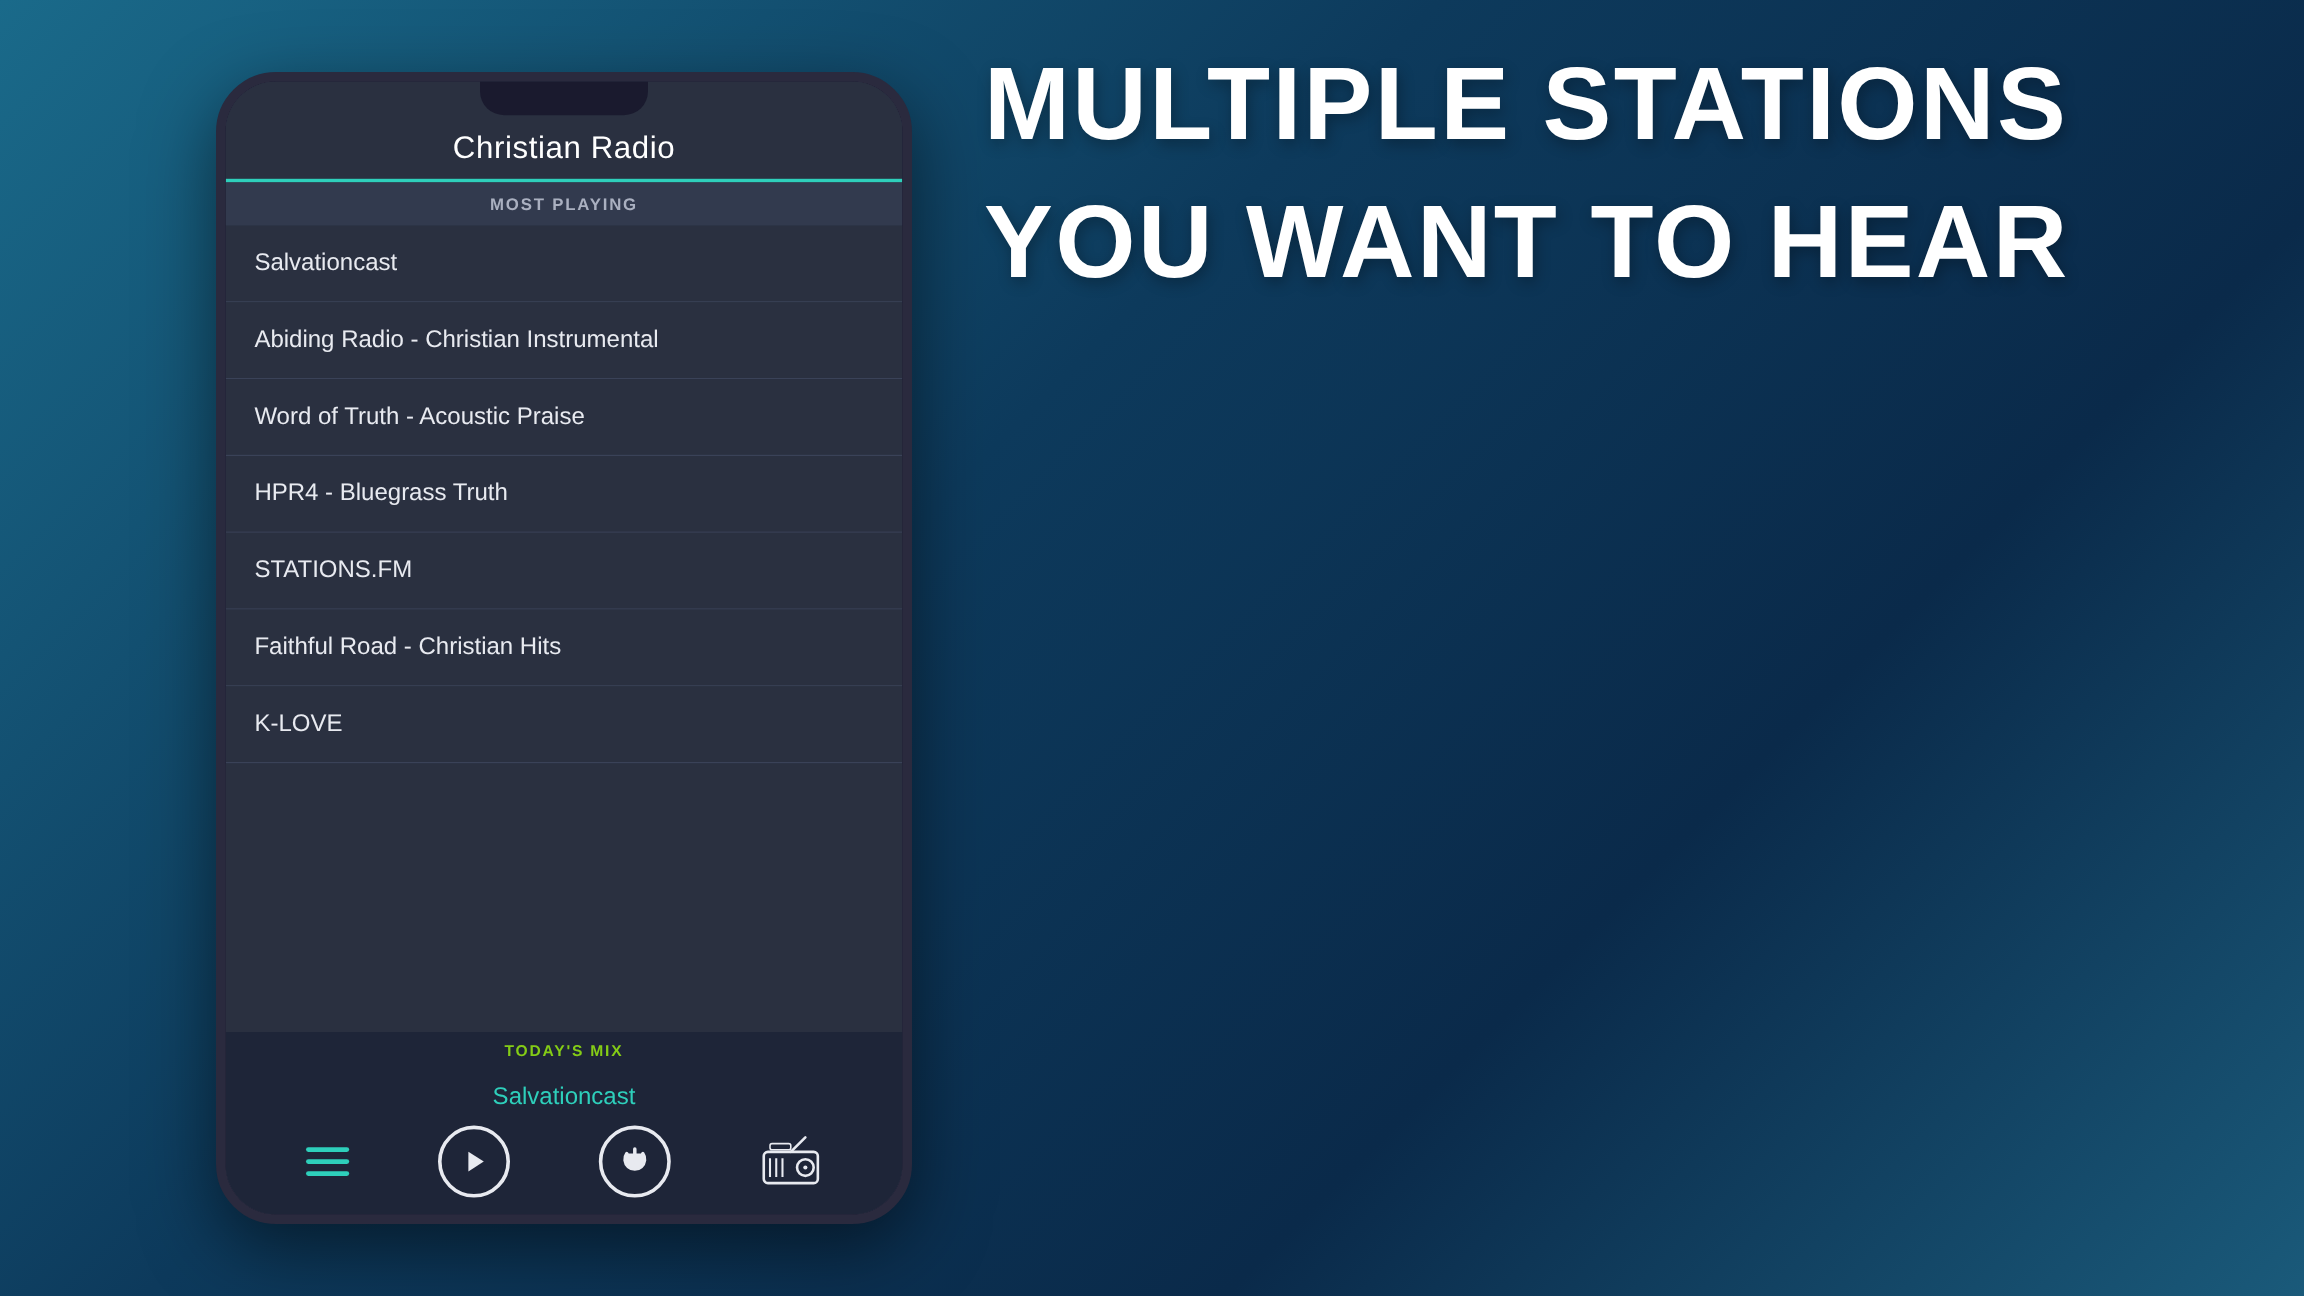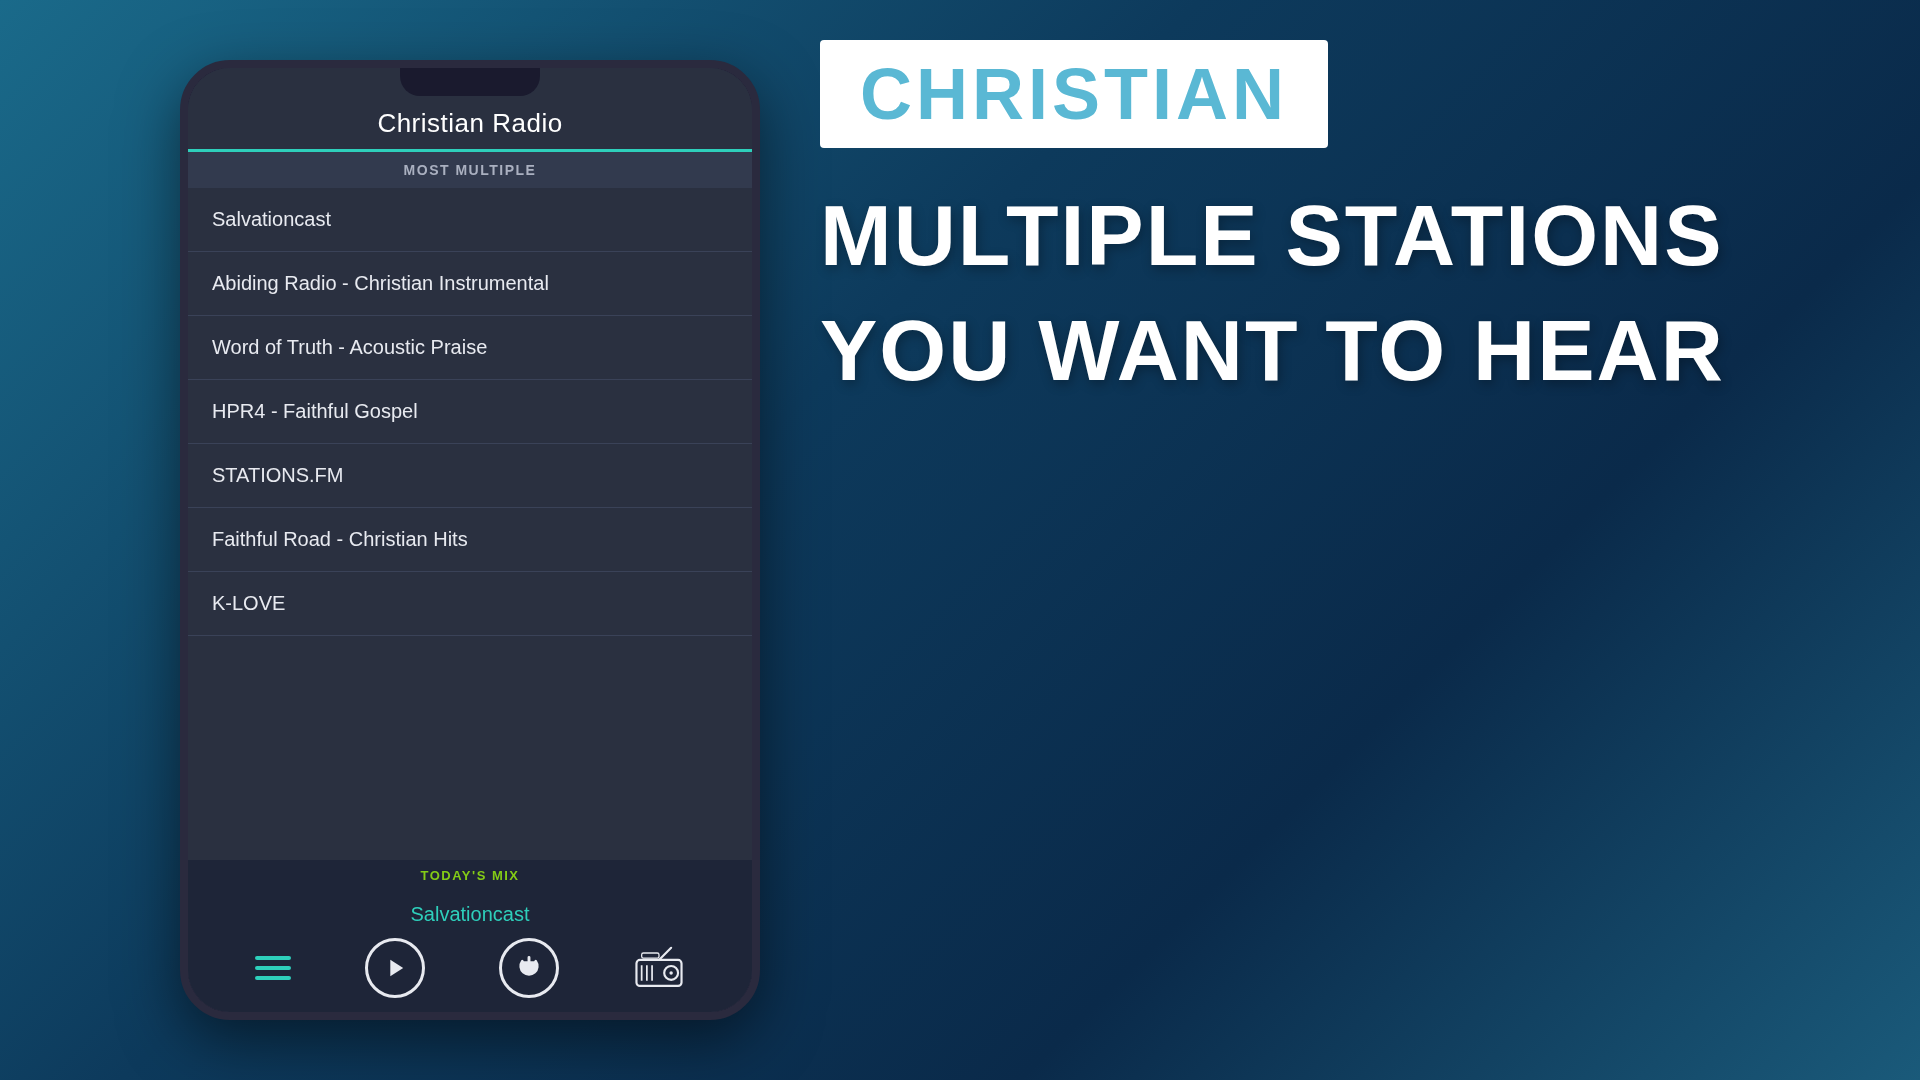--- a/index.html
+++ b/index.html
@@ -222,27 +222,27 @@
 
 <div class="phone-section">
   <div class="phone-frame">
     <div class="phone-notch"></div>
     <div class="phone-screen">
 
       <div class="screen-header">
         <div class="screen-title">Christian Radio</div>
       </div>
 
-      <div class="section-label">MOST MULTIPLE</div>
+      <div class="section-label">MOST PLAYING</div>
 
       <div class="station-list">
         <div class="station-item">Salvationcast</div>
         <div class="station-item">Abiding Radio - Christian Instrumental</div>
         <div class="station-item">Word of Truth - Acoustic Praise</div>
-        <div class="station-item">HPR4 - Faithful Gospel</div>
+        <div class="station-item">HPR4 - Bluegrass Truth</div>
         <div class="station-item">STATIONS.FM</div>
         <div class="station-item">Faithful Road - Christian Hits</div>
         <div class="station-item">K-LOVE</div>
       </div>
 
       <div class="bottom-bar">
         <div class="now-playing-label">TODAY'S MIX</div>
         <div class="now-playing-station">Salvationcast</div>
         <div class="controls">
 
@@ -282,21 +282,18 @@
             </svg>
           </div>
         </div>
       </div>
 
     </div>
   </div>
 </div>
 
 <div class="right-section">
-  <div class="christian-banner">
-    <div class="christian-banner-text">CHRISTIAN</div>
-  </div>
 
   <div class="tagline">
     <div class="tagline-line">MULTIPLE STATIONS</div>
     <div class="tagline-line">YOU WANT TO HEAR</div>
   </div>
 </div>
 
 </body></html>

